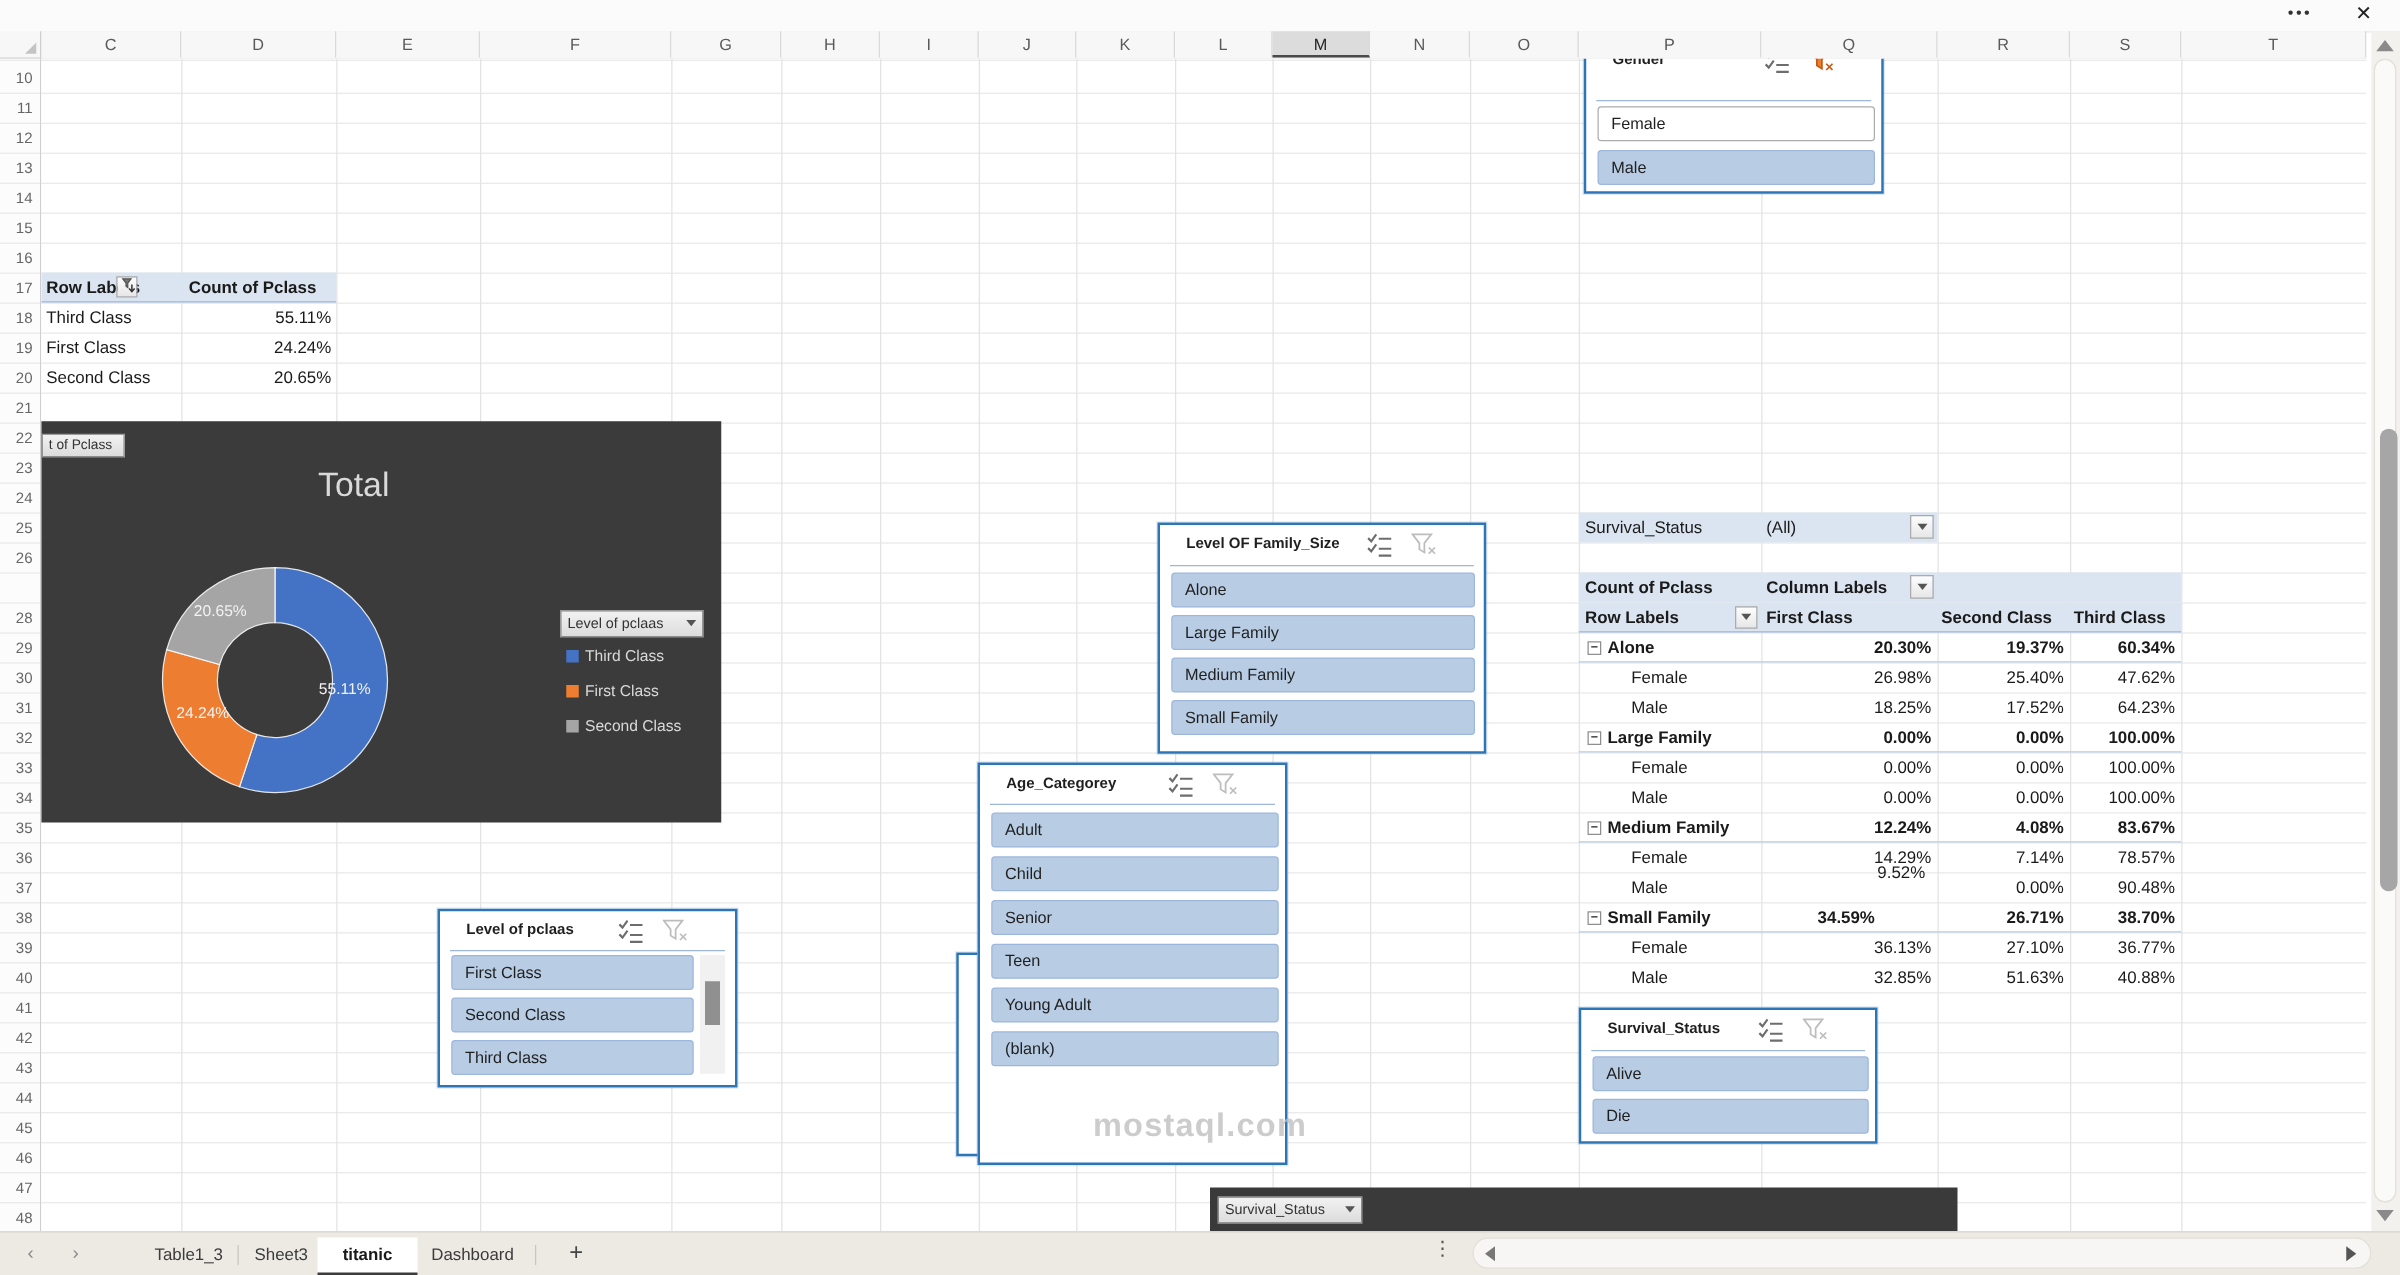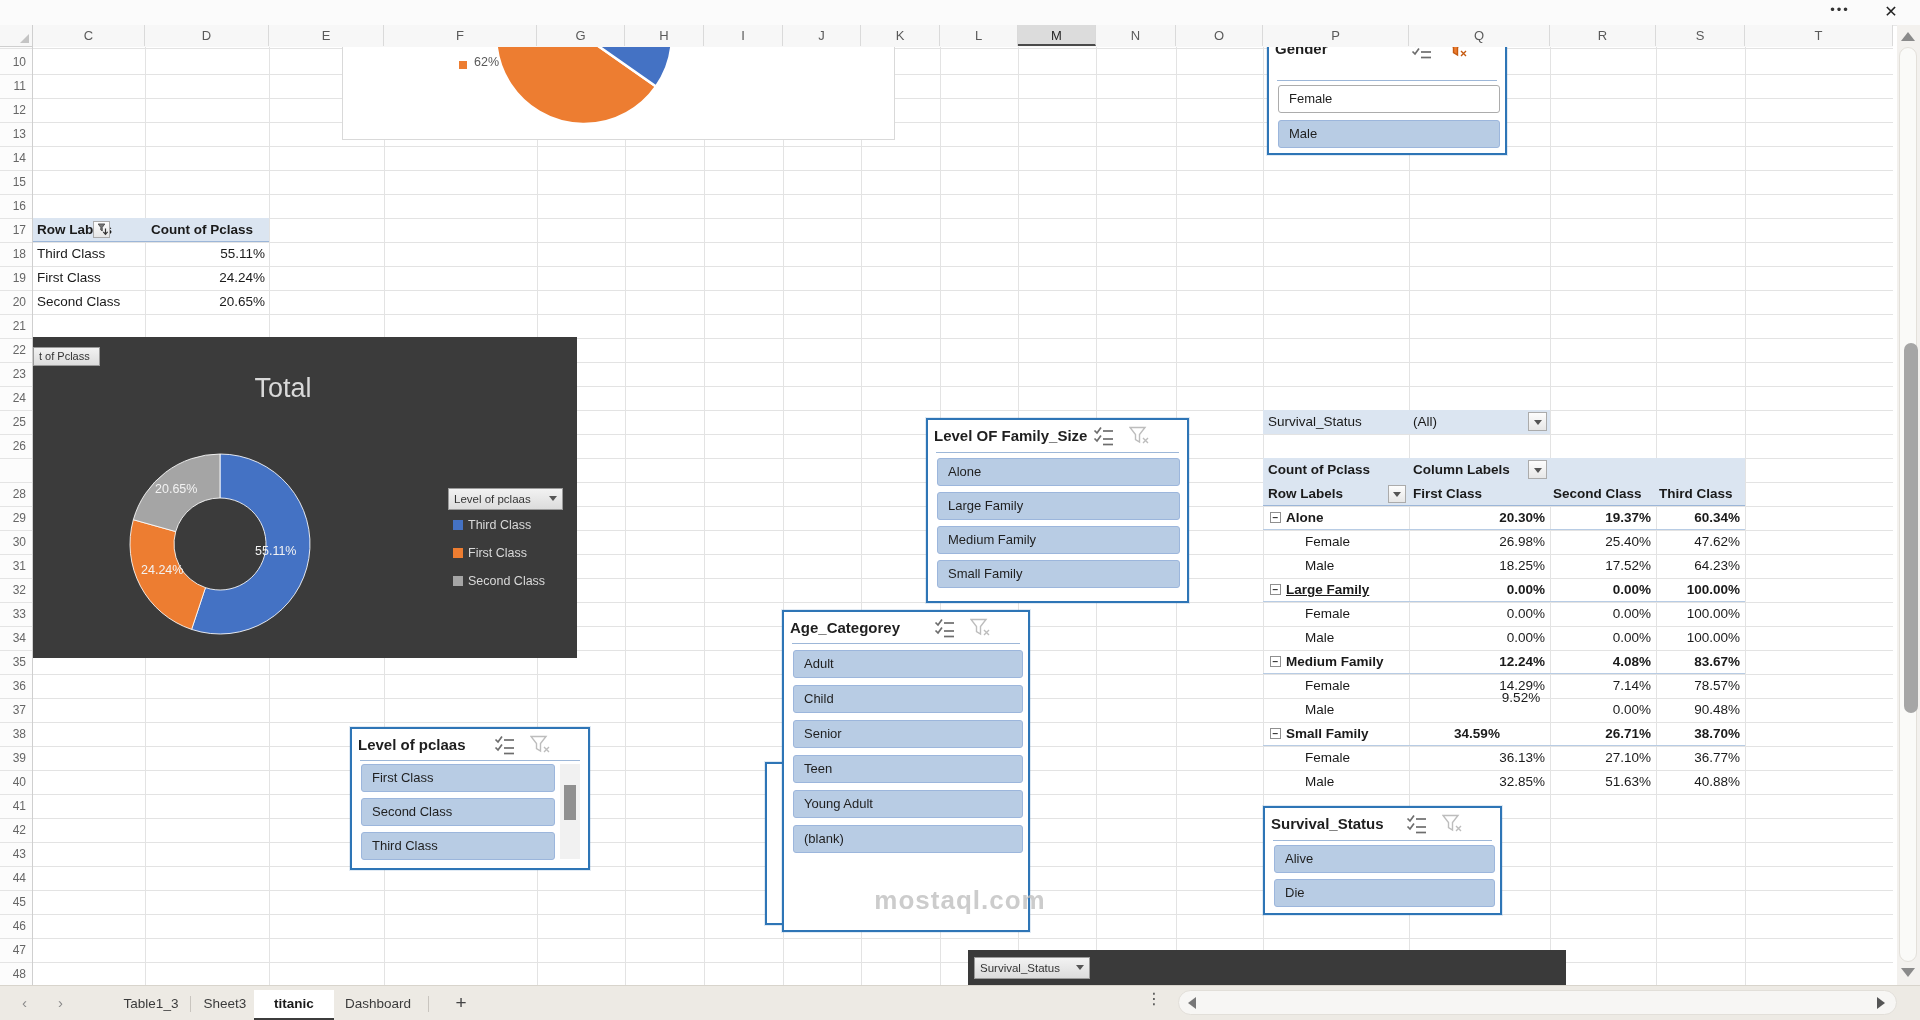--- a/index.html
+++ b/index.html
@@ -29,21 +29,21 @@
   .pvt-cell{font-size:13.5px;color:#1a1a1a;line-height:24px;white-space:nowrap;}
   .b{font-weight:bold;}
   .pvt-btn{box-sizing:border-box;border:1px solid #ababab;background:linear-gradient(#fdfdfd,#e7e7e7);
            text-align:center;color:#444;}
   .ddtri{display:inline-block;width:0;height:0;border-left:4px solid transparent;border-right:4px solid transparent;border-top:5px solid #555;vertical-align:middle;}
   .grp-line{border-bottom:1px solid #b8cce4;box-sizing:border-box;}
   .collapse{display:inline-block;width:11px;height:11px;border:1px solid #8f8f8f;background:#fff;color:#333;
             font-size:10px;line-height:9px;text-align:center;vertical-align:1px;margin-right:5px;box-sizing:border-box;}
   
   .slicer{background:#fff;border:2px solid #2e75b6;box-sizing:border-box;box-shadow:0 0 0 1px rgba(46,117,182,.15);}
-  .slicer-title{position:absolute;left:6px;top:7px;font-size:15px;font-weight:bold;color:#1f1f1f;white-space:nowrap;}
+  .slicer-title{position:absolute;left:21px;top:7px;font-size:12px;font-weight:bold;color:#1f1f1f;white-space:nowrap;}
   .slicer-sep{position:absolute;left:8px;right:8px;height:1px;background:#9db7d8;}
   .slicer-item{position:absolute;left:9px;height:28px;border-radius:3px;box-sizing:border-box;
                font-size:13px;color:#1f1f1f;line-height:26px;padding-left:10px;}
   .slicer-item.on{background:#b8cce4;border:1px solid #9cb6dc;}
   .slicer-item.off{background:#fff;border:1px solid #acacac;}
   .slicer-ico{position:absolute;top:6px;width:22px;height:20px;}
   
   #donut-chart{background:#3b3b3b;}
   #bottom-band{background:#3a3a3a;}
   .field-btn{box-sizing:border-box;background:linear-gradient(#f2f2f2,#dcdcdc);border:1px solid #9a9a9a;
@@ -164,28 +164,20 @@
         <path d="M3.2 1 L9.8 1 L7.2 4.4 L7.2 8 L5.8 7 L5.8 4.4 Z" stroke="#555" fill="#777" stroke-width="1"></path>
         <path d="M10.5 5.5 V11 M8.3 8.8 L10.5 11.3 L12.7 8.8" stroke="#333" fill="none" stroke-width="1.2"></path>
       </svg></div>
     <div class="abs pvt-cell b" style="left: 118px; top: 171px;">Count of Pclass</div>
     <div class="abs pvt-cell" style="left: 4px; top: 195px;">Third Class</div>
     <div class="abs pvt-cell" style="left: 112px; top: 195px; width: 120px; text-align: right;">55.11%</div>
     <div class="abs pvt-cell" style="left: 4px; top: 219px;">First Class</div>
     <div class="abs pvt-cell" style="left: 112px; top: 219px; width: 120px; text-align: right;">24.24%</div>
     <div class="abs pvt-cell" style="left: 4px; top: 243px;">Second Class</div>
     <div class="abs pvt-cell" style="left: 112px; top: 243px; width: 120px; text-align: right;">20.65%</div>
-    <div class="abs" id="pie-box" style="left: 309px; top: -37px; width: 553px; height: 130px;">
-      <svg width="553" height="130" viewBox="0 0 553 130" style="position: absolute; left: 0px; top: 0px;">
-        <path d="M 241 25 L 313.08537989743127 75.47472639889203 A 88 88 0 1 1 223.00434743792238 -61.14033021102827 Z" stroke="#ffffff" fill="#ED7D31" stroke-width="2.5"></path>
-        <path d="M 241 25 L 223.00434743792238 -61.14033021102827 A 88 88 0 0 1 313.0853798974313 75.47472639889199 Z" stroke="#ffffff" fill="#4472C4" stroke-width="2.5"></path>
-      </svg>
-      <div class="abs" style="left: 116px; top: 50px; width: 8px; height: 8px; background: rgb(237, 125, 49);"></div>
-      <div class="abs" style="left: 131px; top: 44px; font-size: 12.5px; color: rgb(89, 89, 89);">62%</div>
-    </div>
     <div class="abs" id="donut-chart" style="left: 0px; top: 290px; width: 544px; height: 321px;">
       <div class="abs field-btn" style="left: 0px; top: 10px; width: 67px; height: 19px;">t of Pclass</div>
       <div class="abs" style="left: 150px; top: 36px; width: 200px; text-align: center; font-size: 27px; color: rgb(217, 217, 217);">Total</div>
       <svg width="300" height="300" viewBox="0 0 300 300" style="position: absolute; left: 37px; top: 57px;">
         <path d="M 150 60 A 90 90 0 1 1 121.5975487078002 235.40082412128243 L 135.48319156176456 193.64931010643323 A 46 46 0 1 0 150 104 Z" stroke="rgba(255,255,255,0.85)" fill="#4472C4" stroke-width="1"></path>
         <path d="M 121.5975487078002 235.40082412128243 A 90 90 0 0 1 63.34076160972714 125.70645349855528 L 105.70750037830499 137.58329845481714 A 46 46 0 0 0 135.48319156176456 193.64931010643323 Z" stroke="rgba(255,255,255,0.85)" fill="#ED7D31" stroke-width="1"></path>
         <path d="M 63.34076160972714 125.70645349855528 A 90 90 0 0 1 149.99999999999997 60 L 150 104 A 46 46 0 0 0 105.70750037830499 137.58329845481714 Z" stroke="rgba(255,255,255,0.85)" fill="#A5A5A5" stroke-width="1"></path>
       </svg>
       <div class="abs donut-lbl" style="left: 122px; top: 145px;">20.65%</div>
       <div class="abs donut-lbl" style="left: 222px; top: 207px;">55.11%</div>
@@ -216,21 +208,21 @@
     <div class="abs pvt-cell b" style="left: 1623px; top: 459px; width: 84px; text-align: right;">60.34%</div>
     <div class="abs pvt-cell" style="left: 1272px; top: 483px;">Female</div>
     <div class="abs pvt-cell" style="left: 1376px; top: 483px; width: 136px; text-align: right;">26.98%</div>
     <div class="abs pvt-cell" style="left: 1517px; top: 483px; width: 101px; text-align: right;">25.40%</div>
     <div class="abs pvt-cell" style="left: 1623px; top: 483px; width: 84px; text-align: right;">47.62%</div>
     <div class="abs pvt-cell" style="left: 1272px; top: 507px;">Male</div>
     <div class="abs pvt-cell" style="left: 1376px; top: 507px; width: 136px; text-align: right;">18.25%</div>
     <div class="abs pvt-cell" style="left: 1517px; top: 507px; width: 101px; text-align: right;">17.52%</div>
     <div class="abs pvt-cell" style="left: 1623px; top: 507px; width: 84px; text-align: right;">64.23%</div>
     <div class="abs grp-line" style="left: 1230px; top: 531px; width: 482px; height: 24px;"></div>
-    <div class="abs pvt-cell b" style="left: 1237px; top: 531px; text-decoration: underline;"><span class="collapse">−</span>Large Family</div>
+    <div class="abs pvt-cell b" style="left: 1237px; top: 531px;"><span class="collapse">−</span>Large Family</div>
     <div class="abs pvt-cell b" style="left: 1376px; top: 531px; width: 136px; text-align: right;">0.00%</div>
     <div class="abs pvt-cell b" style="left: 1517px; top: 531px; width: 101px; text-align: right;">0.00%</div>
     <div class="abs pvt-cell b" style="left: 1623px; top: 531px; width: 84px; text-align: right;">100.00%</div>
     <div class="abs pvt-cell" style="left: 1272px; top: 555px;">Female</div>
     <div class="abs pvt-cell" style="left: 1376px; top: 555px; width: 136px; text-align: right;">0.00%</div>
     <div class="abs pvt-cell" style="left: 1517px; top: 555px; width: 101px; text-align: right;">0.00%</div>
     <div class="abs pvt-cell" style="left: 1623px; top: 555px; width: 84px; text-align: right;">100.00%</div>
     <div class="abs pvt-cell" style="left: 1272px; top: 579px;">Male</div>
     <div class="abs pvt-cell" style="left: 1376px; top: 579px; width: 136px; text-align: right;">0.00%</div>
     <div class="abs pvt-cell" style="left: 1517px; top: 579px; width: 101px; text-align: right;">0.00%</div>

